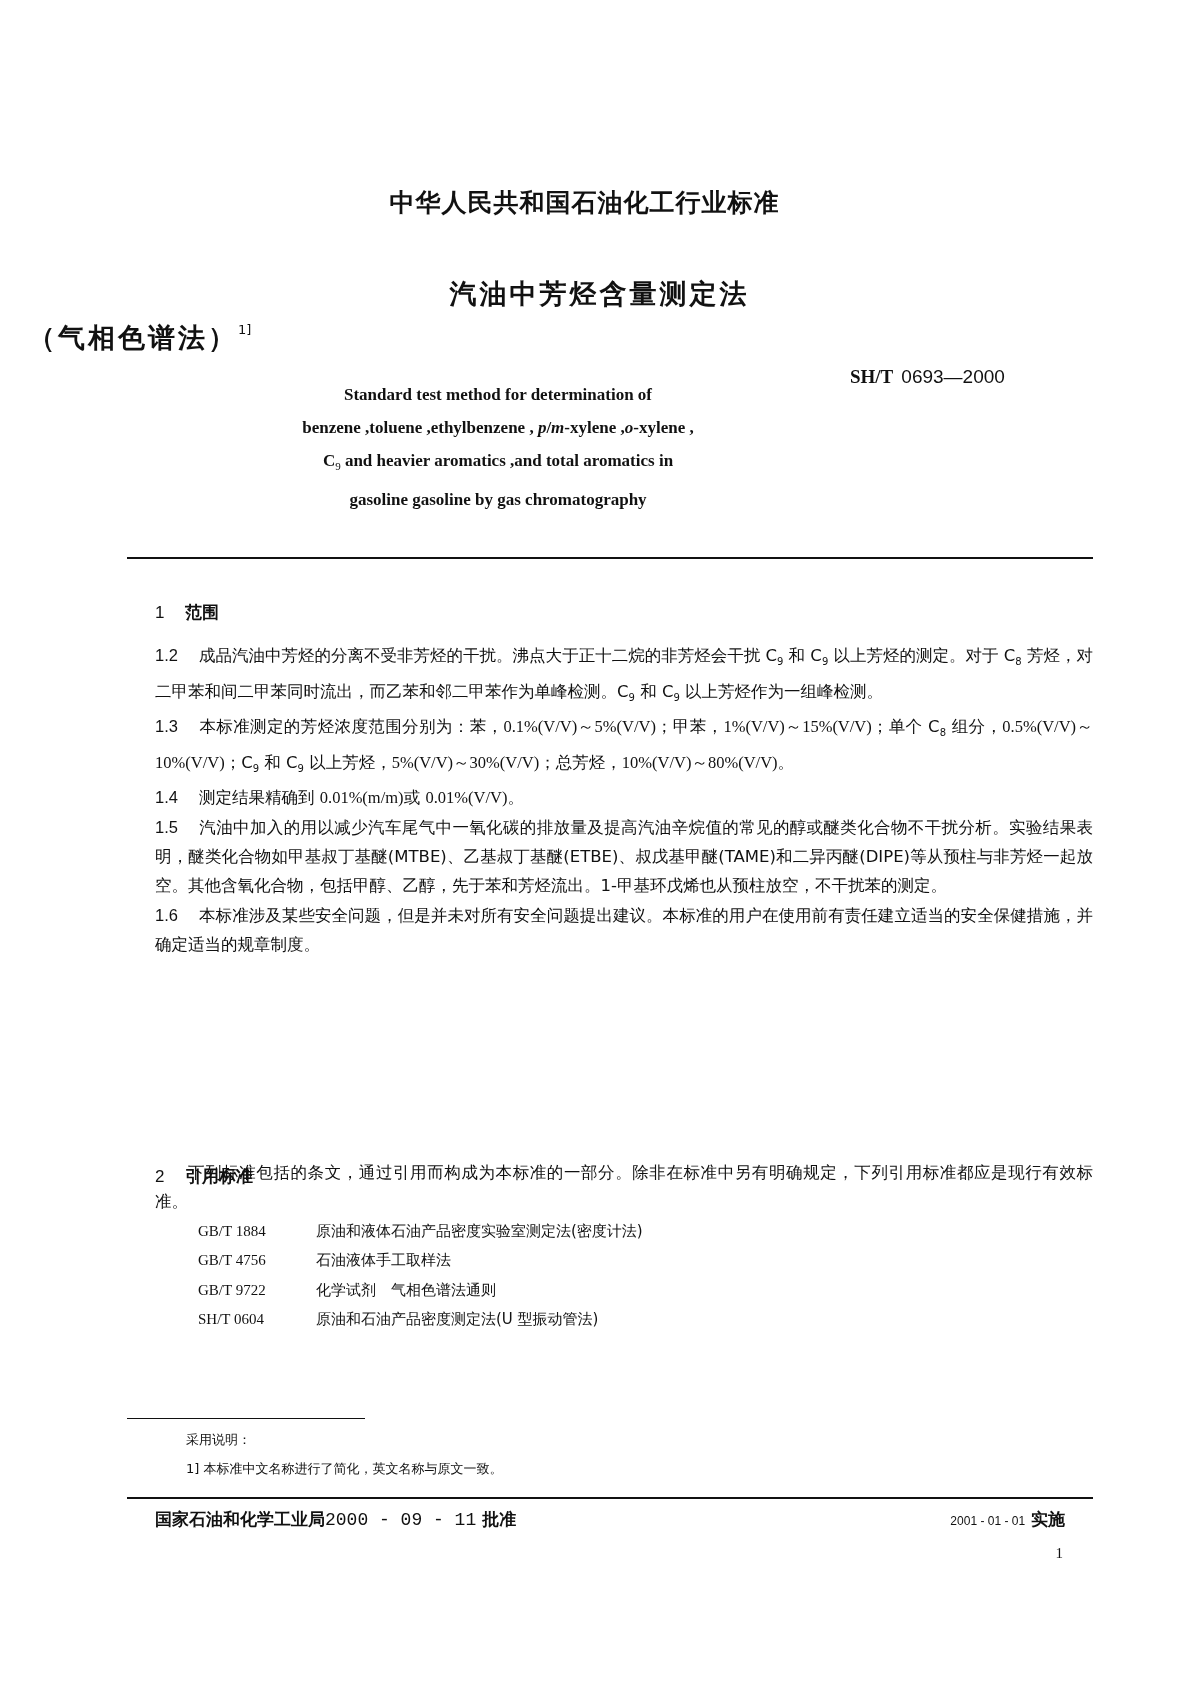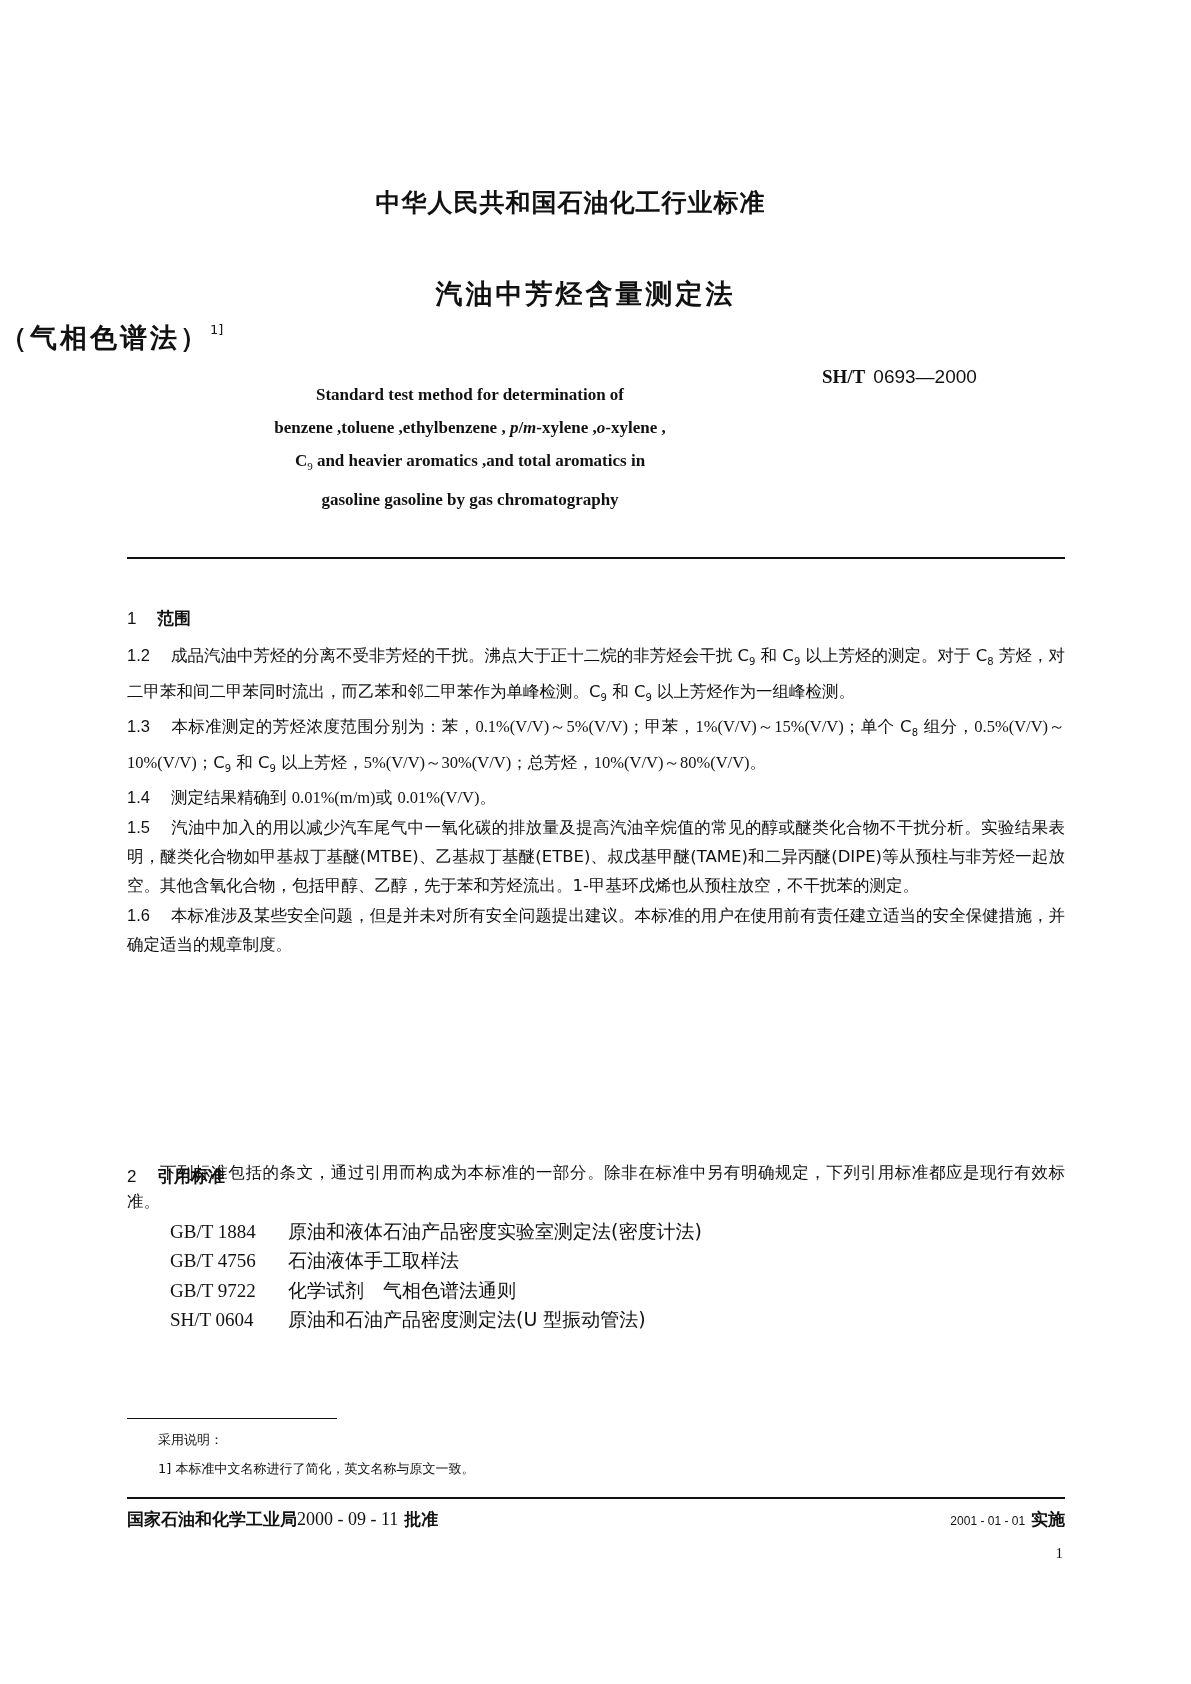--- a/index.html
+++ b/index.html
@@ -1,21 +1,21 @@
 <!DOCTYPE html>
 <html><head>
   <meta charset="utf-8">
   <style>
     html, body { margin: 0; padding: 0; background: #ffffff; }
     body {
       width: 1191px; height: 1684px; position: relative; overflow: hidden;
       color: #111111;
       font-family: "DejaVu Sans", "Liberation Sans", sans-serif;
     }
-    .abs { position: absolute; }
+    .abs { position: absolute; padding-left: 28px; }
     .issuer {
       left: 0; width: 1191px; top: 186px; text-align: center;
       font-size: 25px; font-weight: bold; letter-spacing: 1px;
       padding-right: 50px; box-sizing: border-box;
     }
     .title-cn {
       left: 0; width: 1191px; top: 276px; text-align: center;
       font-size: 27px; font-weight: bold; letter-spacing: 3px;
       padding-right: 20px; box-sizing: border-box;
     }
@@ -44,29 +44,29 @@
     .section-head .num { font-weight: normal; display: inline-block; width: 30px; font-family: "Liberation Sans", sans-serif; }
     .body-text {
       left: 127px; width: 938px; font-size: 16.5px; line-height: 29.3px;
       text-align: justify;
     }
     .body-text p { margin: 0; }
     .clause-no { font-family: "Liberation Sans", sans-serif; display: inline-block; width: 44px; }
     .math { font-family: "Liberation Serif", serif; }
     .body-text sub { font-size: 10px; }
     .intro { text-indent: 33px; }
-    .ref-list { left: 170px; font-size: 19px; line-height: 29.3px; }
+    .ref-list { left: 170px; font-size: 15px; line-height: 29.3px; }
     .ref-row { display: flex; }
     .ref-code { font-family: "Liberation Serif", serif; width: 118px; }
     .fn-rule { left: 127px; top: 1418px; width: 210px; height: 1px; }
     .fn-label { left: 158px; top: 1431px; font-size: 13px; }
     .fn-text { left: 158px; top: 1460px; font-size: 13px; }
     .bottom-rule { left: 127px; top: 1497px; width: 938px; height: 2px; }
     .approved { left: 127px; top: 1508px; font-size: 17px; font-weight: bold; }
-    .approved .d { font-family: Liberation Serif, serif; font-weight: normal; font-size: 18px; }
+    .approved .d { font-family: Liberation Mono, monospace; font-weight: normal; font-size: 18px; }
     .effective { right: 126px; top: 1508px; font-size: 17px; font-weight: bold; }
     .effective .d { font-family: Liberation Sans, sans-serif; font-weight: normal; font-size: 12px; }
     .page-no { right: 128px; top: 1545px; font-family: "Liberation Serif", serif; font-size: 15px; }
   </style>
 </head>
 <body>
 
 <div class="abs issuer">中华人民共和国石油化工行业标准</div>
 <div class="abs title-cn">汽油中芳烃含量测定法</div>
 <div class="abs subtitle-cn"><span>（气相色谱法）</span><sup>1]</sup></div>
@@ -75,21 +75,21 @@
 
 <div class="abs title-en">
   <div>Standard test method for determination of</div>
   <div><span>benzene ,toluene ,ethylbenzene , </span><i>p</i><span>/</span><i>m</i><span>-xylene ,</span><i>o</i><span>-xylene ,</span></div>
   <div><span>C</span><sub>9</sub><span> and heavier aromatics ,and total aromatics in</span></div>
   <div>gasoline gasoline by gas chromatography</div>
 </div>
 
 <div class="abs rule top-rule"></div>
 
-<div class="abs section-head" style="top:601px;margin-top:6px;"><span class="num">1</span><span>范围</span></div>
+<div class="abs section-head" style="top:601px;"><span class="num">1</span><span>范围</span></div>
 
 <div class="abs body-text" style="top:641px;">
   <p><span class="clause-no">1.2</span><span>成品汽油中芳烃的分离不受非芳烃的干扰。沸点大于正十二烷的非芳烃会干扰 C</span><sub>9</sub><span> 和 C</span><sub>9</sub><span> 以上芳烃的测定。对于 C</span><sub>8</sub><span> 芳烃，对二甲苯和间二甲苯同时流出，而乙苯和邻二甲苯作为单峰检测。C</span><sub>9</sub><span> 和 C</span><sub>9</sub><span> 以上芳烃作为一组峰检测。</span></p>
   <p><span class="clause-no">1.3</span><span>本标准测定的芳烃浓度范围分别为：苯，</span><span class="math">0.1%(V/V)～5%(V/V)</span><span>；甲苯，</span><span class="math">1%(V/V)～15%(V/V)</span><span>；单个 C</span><sub>8</sub><span> 组分，</span><span class="math">0.5%(V/V)～10%(V/V)</span><span>；C</span><sub>9</sub><span> 和 C</span><sub>9</sub><span> 以上芳烃，</span><span class="math">5%(V/V)～30%(V/V)</span><span>；总芳烃，</span><span class="math">10%(V/V)～80%(V/V)</span><span>。</span></p>
   <p><span class="clause-no">1.4</span><span>测定结果精确到 </span><span class="math">0.01%(m/m)</span><span>或 </span><span class="math">0.01%(V/V)</span><span>。</span></p>
   <p><span class="clause-no">1.5</span><span>汽油中加入的用以减少汽车尾气中一氧化碳的排放量及提高汽油辛烷值的常见的醇或醚类化合物不干扰分析。实验结果表明，醚类化合物如甲基叔丁基醚(MTBE)、乙基叔丁基醚(ETBE)、叔戊基甲醚(TAME)和二异丙醚(DIPE)等从预柱与非芳烃一起放空。其他含氧化合物，包括甲醇、乙醇，先于苯和芳烃流出。1-甲基环戊烯也从预柱放空，不干扰苯的测定。</span></p>
   <p><span class="clause-no">1.6</span><span>本标准涉及某些安全问题，但是并未对所有安全问题提出建议。本标准的用户在使用前有责任建立适当的安全保健措施，并确定适当的规章制度。</span></p>
 </div>
 
 <div class="abs section-head" style="top:1165px;"><span class="num">2</span><span>引用标准</span></div>

